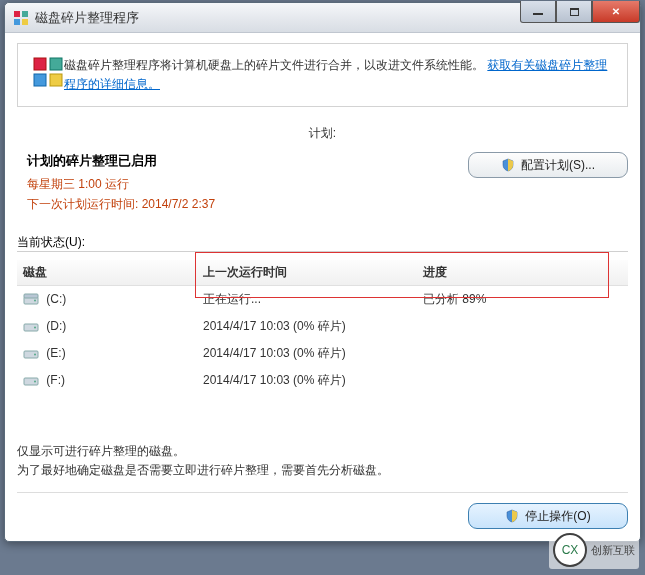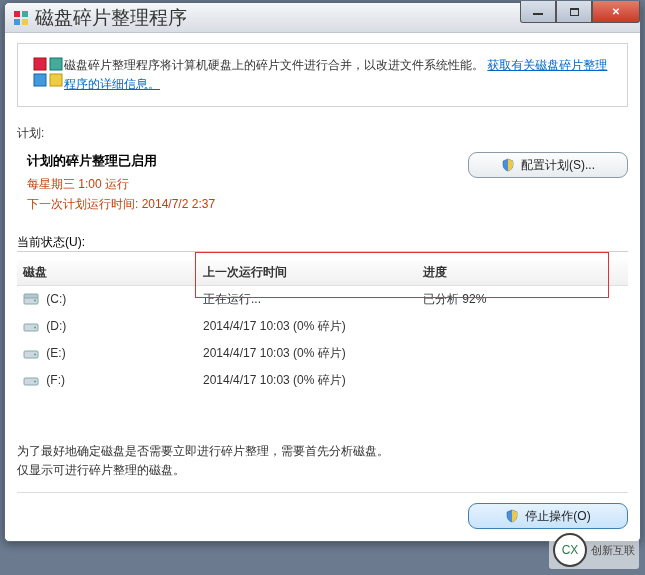--- a/index.html
+++ b/index.html
@@ -36,21 +36,21 @@
     position: relative;
   }
   .titlebar .app-icon {
     margin-left: 8px;
     width: 16px; height: 16px;
     display:inline-block;
   }
   .titlebar .title {
     margin-left: 6px;
     color: #333;
-    font-size: 19px;
+    font-size: 13px;
   }
   .win-controls {
     position: absolute;
     right: 0;
     top: -2px;
     display: flex;
     height: 22px;
   }
   .win-btn {
     width: 36px;
@@ -104,20 +104,21 @@
   .info-text {
     font-size:12px;
     color:#333;
     line-height:1.6;
   }
   .info-text a { color:#0066cc; text-decoration:underline; }
   .section-label {
     margin-top:18px;
     font-size:12px;
     color:#333;
+    text-align:center;
   }
   .sched-row {
     margin-top:10px;
     display:flex;
     justify-content:space-between;
     align-items:flex-start;
   }
   .sched-left { padding-left:10px; }
   .sched-title { font-weight:bold; font-size:13px; margin-bottom:6px; }
   .sched-line { font-size:12px; color:#c2410c; margin-bottom:3px; }
@@ -289,21 +290,21 @@
               <span class="disk-icon">
                 <svg viewBox="0 0 16 14">
                     <rect x="1" y="4" width="14" height="7" rx="1" fill="#cfd8e0" stroke="#8aa"></rect>
                     <circle cx="12" cy="7.5" r="1" fill="#5a8"></circle>
                     <rect x="1" y="1" width="14" height="4" rx="1" fill="#b8c6d4" stroke="#8aa"></rect>
                   </svg>
               </span>
               <span>(C:)</span>
             </td>
             <td>正在运行...</td>
-            <td>已分析 92%</td>
+            <td>已分析 89%</td>
           </tr>
           <tr>
             <td>
               <span class="disk-icon">
                 <svg viewBox="0 0 16 14">
                     <rect x="1" y="4" width="14" height="7" rx="1" fill="#cfd8e0" stroke="#8aa"></rect>
                     <circle cx="12" cy="7.5" r="1" fill="#5a8"></circle>
                   </svg>
               </span>
               <span>(D:)</span>
@@ -336,22 +337,22 @@
             </td>
             <td>2014/4/17 10:03 (0% 碎片)</td>
             <td></td>
           </tr>
         </tbody>
       </table>
       <div class="highlight-box" style="left:178px;top:0;width:414px;height:46px"></div>
     </div>
 
     <div class="hint-area">
+      <div>仅显示可进行碎片整理的磁盘。</div>
       <div>为了最好地确定磁盘是否需要立即进行碎片整理，需要首先分析磁盘。</div>
-      <div>仅显示可进行碎片整理的磁盘。</div>
     </div>
 
     <div class="bottom-bar">
       <div class="btn btn-active">
         <span class="shield-icon">
           <svg viewBox="0 0 14 14">
               <path d="M7 1 L12 3 V7 C12 10 9.5 12.5 7 13 C4.5 12.5 2 10 2 7 V3 Z" fill="#4a90d9" stroke="#2a5a99" stroke-width="0.5"></path>
               <path d="M7 1 L12 3 V7 C12 10 9.5 12.5 7 13 Z" fill="#ecc94b"></path>
             </svg>
         </span>

